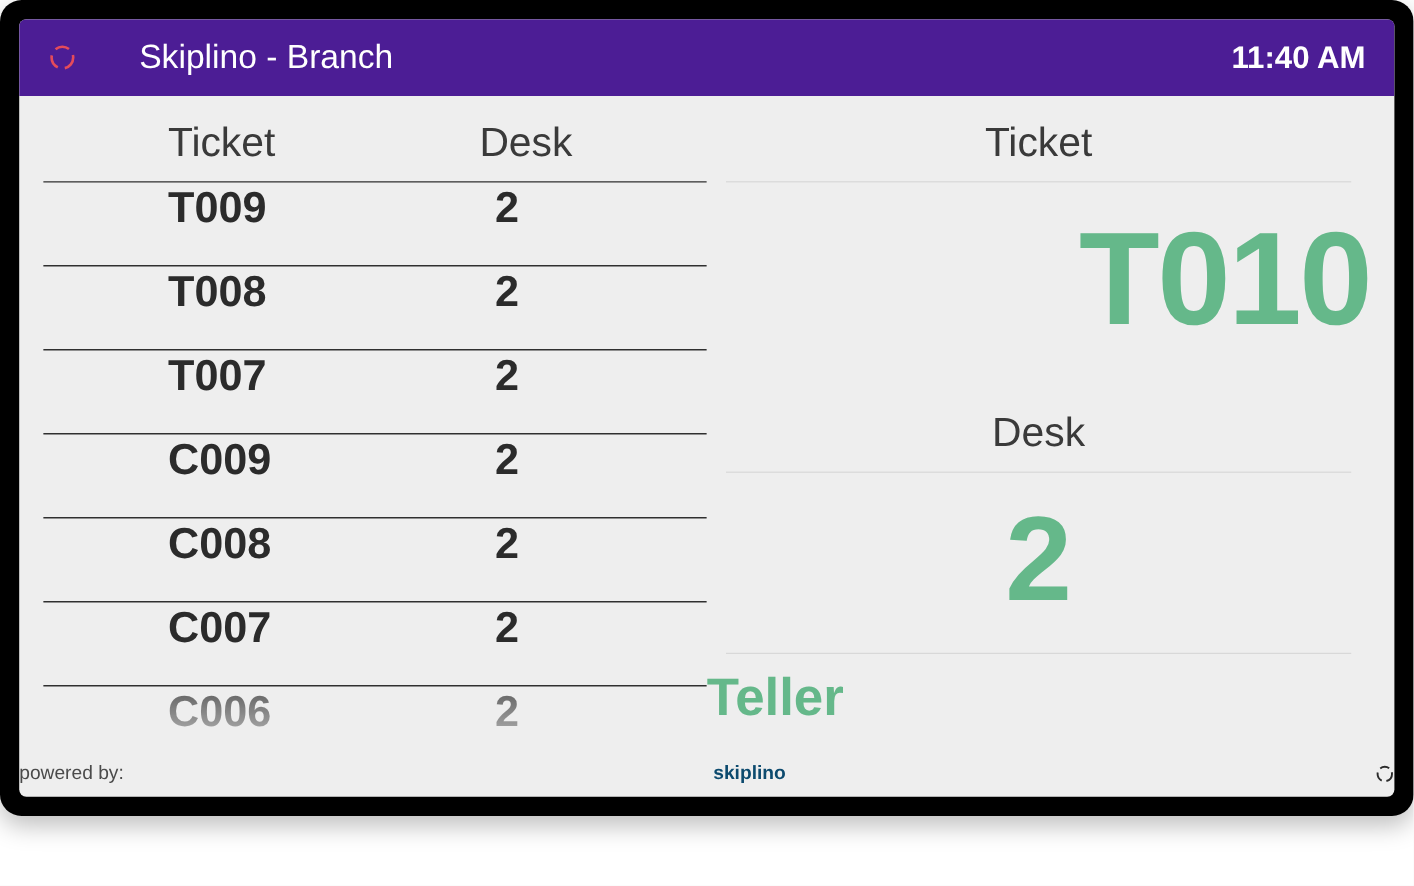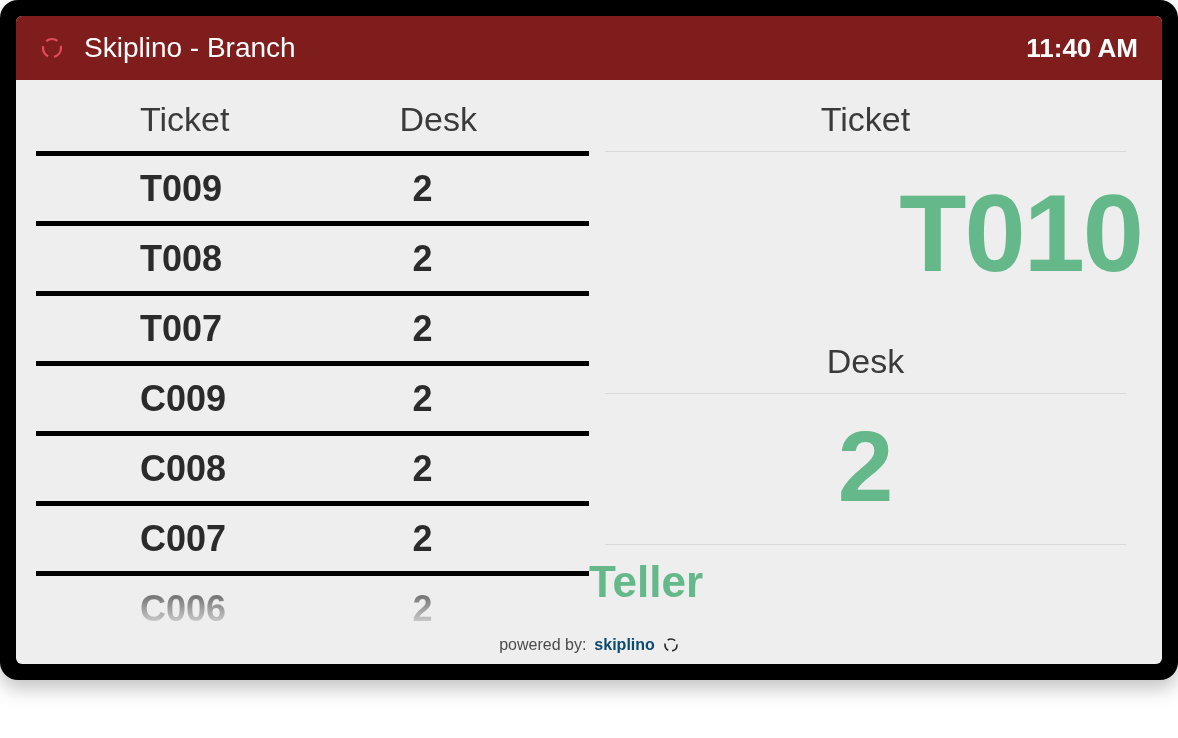--- a/index.html
+++ b/index.html
@@ -22,25 +22,26 @@
     width: 100%;
     height: 100%;
     background: #eeeeee;
     border-radius: 6px;
     display: flex;
     flex-direction: column;
     overflow: hidden;
   }
   .header {
     height: 64px;
-    background: #7f1d1d;
+    background: #4c1d95;
     display: flex;
     align-items: center;
     padding: 0 24px;
     color: #ffffff;
+    gap: 32px;
   }
   .header .logo-icon {
     width: 24px;
     height: 24px;
     margin-right: 20px;
     display: inline-flex;
     align-items: center;
     justify-content: center;
   }
   .header .title {
@@ -75,22 +76,21 @@
     font-weight: 400;
     padding: 8px 0 12px 0;
   }
   .left-head .col-ticket { flex: 1; text-align: left; padding-left: 104px; }
   .left-head .col-desk   { flex: 1; text-align: left; padding-left: 70px; }
   .left-list { flex: 1; position: relative; overflow: hidden; }
   .queue-row {
     display: flex;
     flex-direction: row;
     height: 70px;
-    align-items: center;
-    border-top: 5px solid #000000;
+    border-top: 1px solid #000000;
     font-size: 36px;
     font-weight: 700;
     color: #2b2b2b;
   }
   .queue-row .cell-ticket { flex: 1; padding-left: 104px; }
   .queue-row .cell-desk   { flex: 1; padding-left: 96px; }
   .queue-row.faded .cell-ticket,
   .queue-row.faded .cell-desk {
     background: linear-gradient(to bottom, rgba(43,43,43,0.75), rgba(43,43,43,0.05));
     -webkit-background-clip: text;
@@ -137,21 +137,21 @@
     font-weight: 700;
     color: #65b88a;
     text-align: left;
     padding: 12px 0 0 0;
   }
 
   .footer {
     height: 38px;
     display: flex;
     align-items: center;
-    justify-content: center;
+    justify-content: space-between;
     font-size: 16px;
     color: #4b4b4b;
     gap: 8px;
   }
   .footer .brand {
     font-weight: 700;
     color: #0c4a6e;
   }
   .footer .tiny-icon {
     width: 16px; height: 16px;

